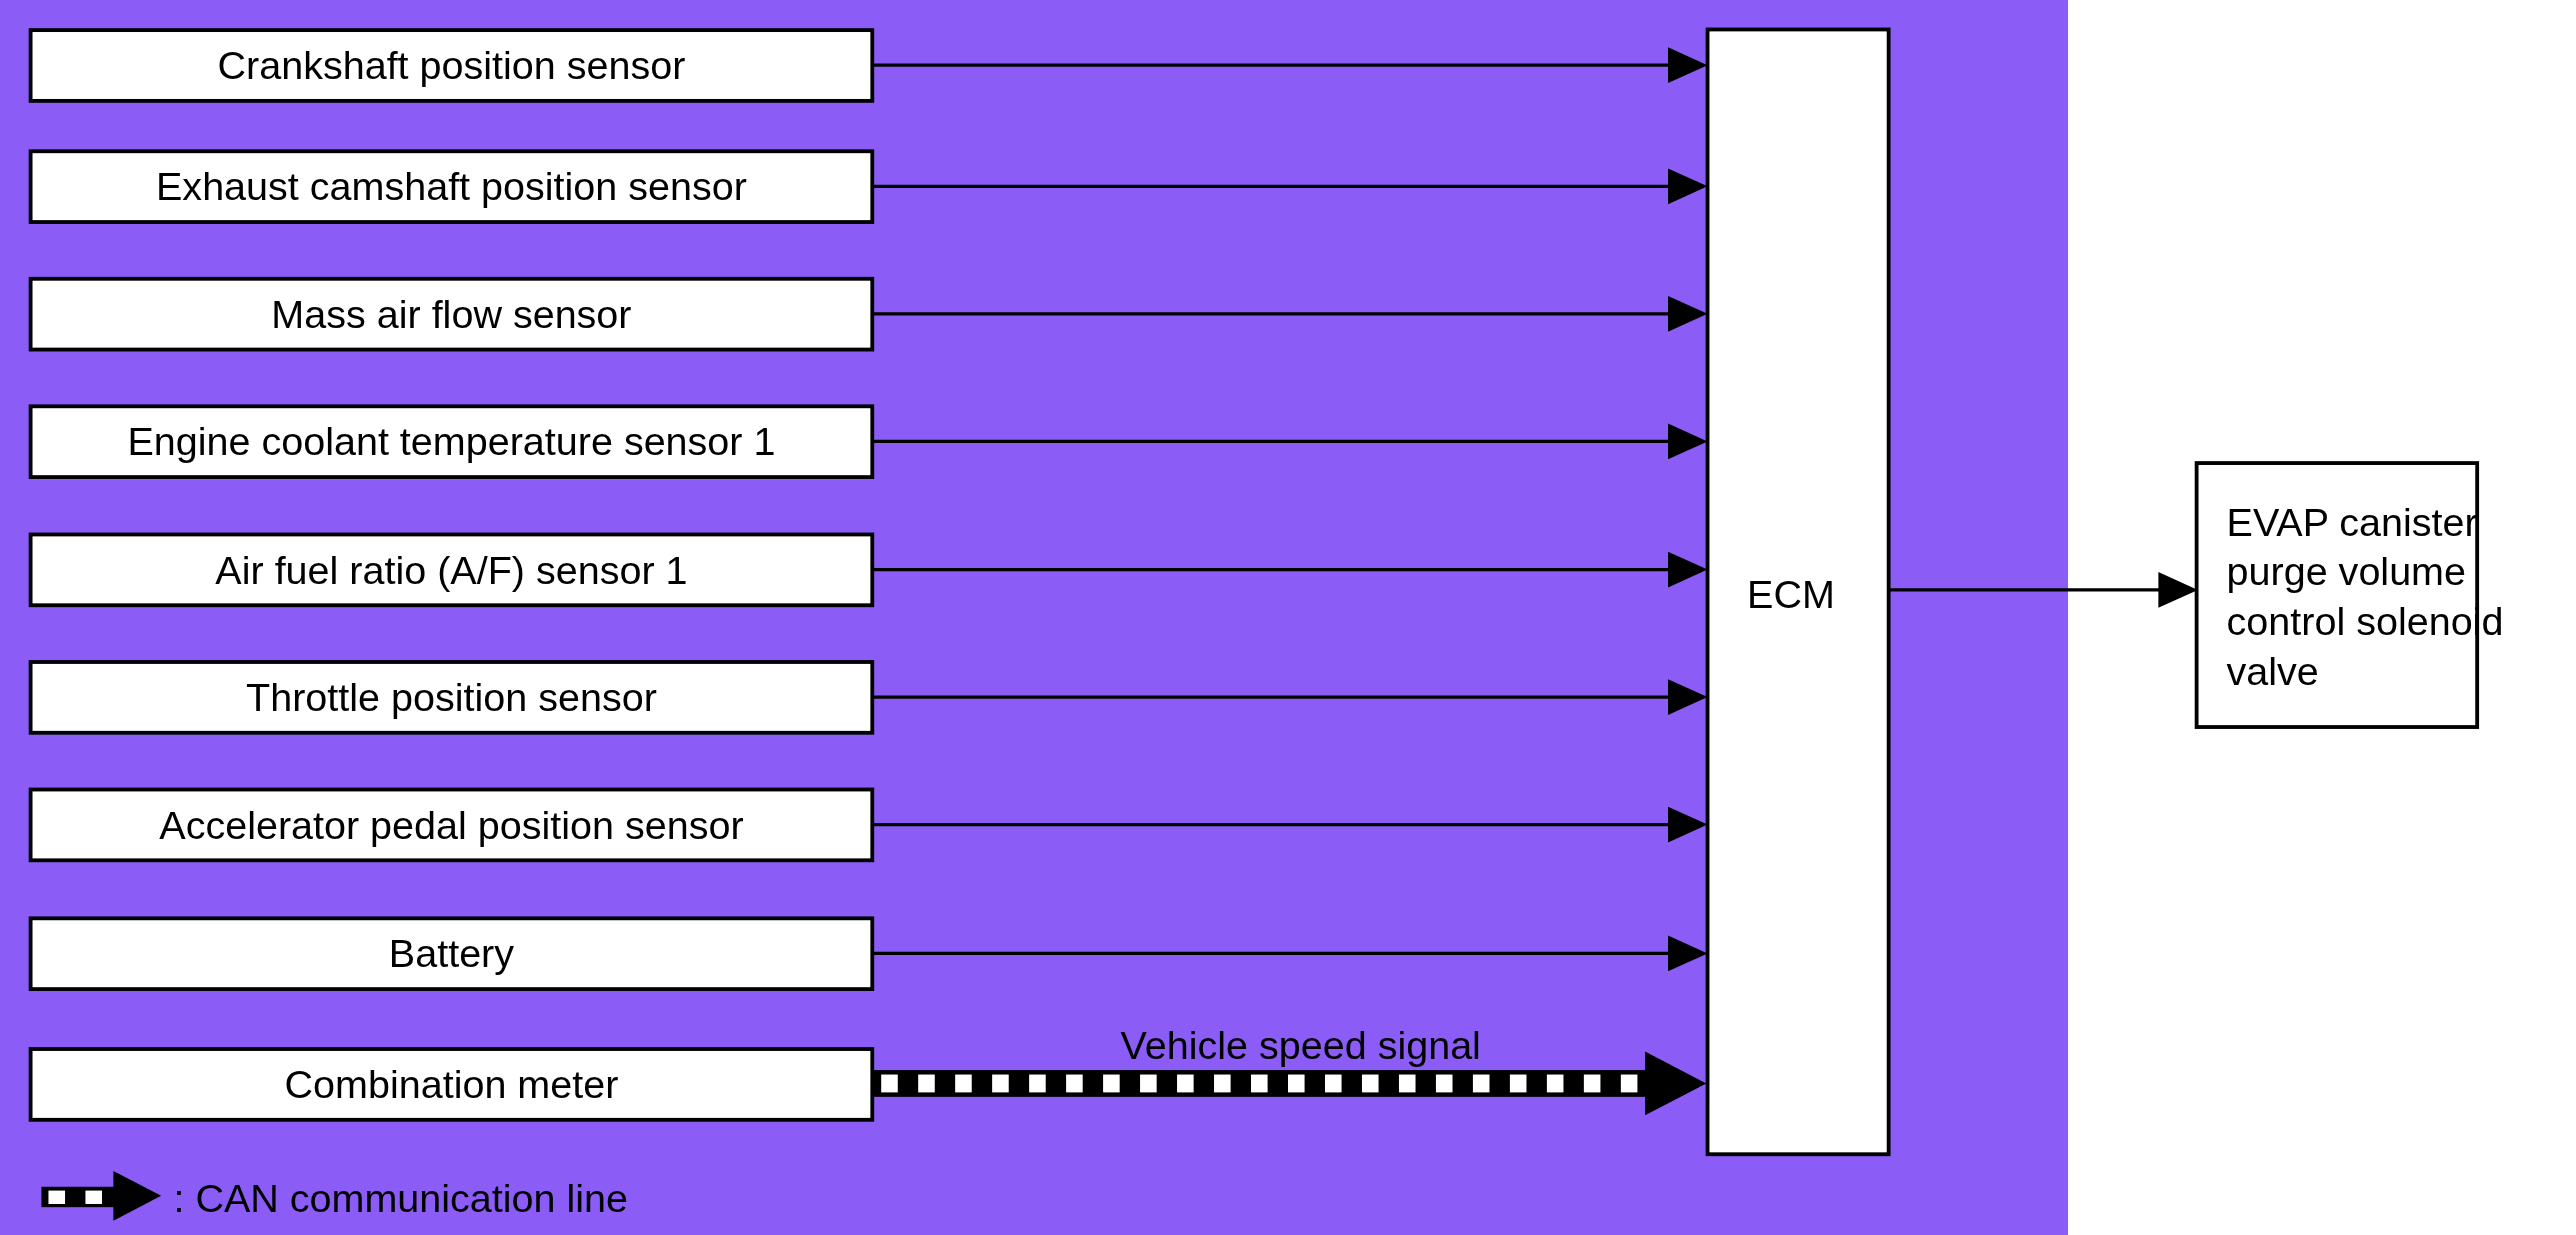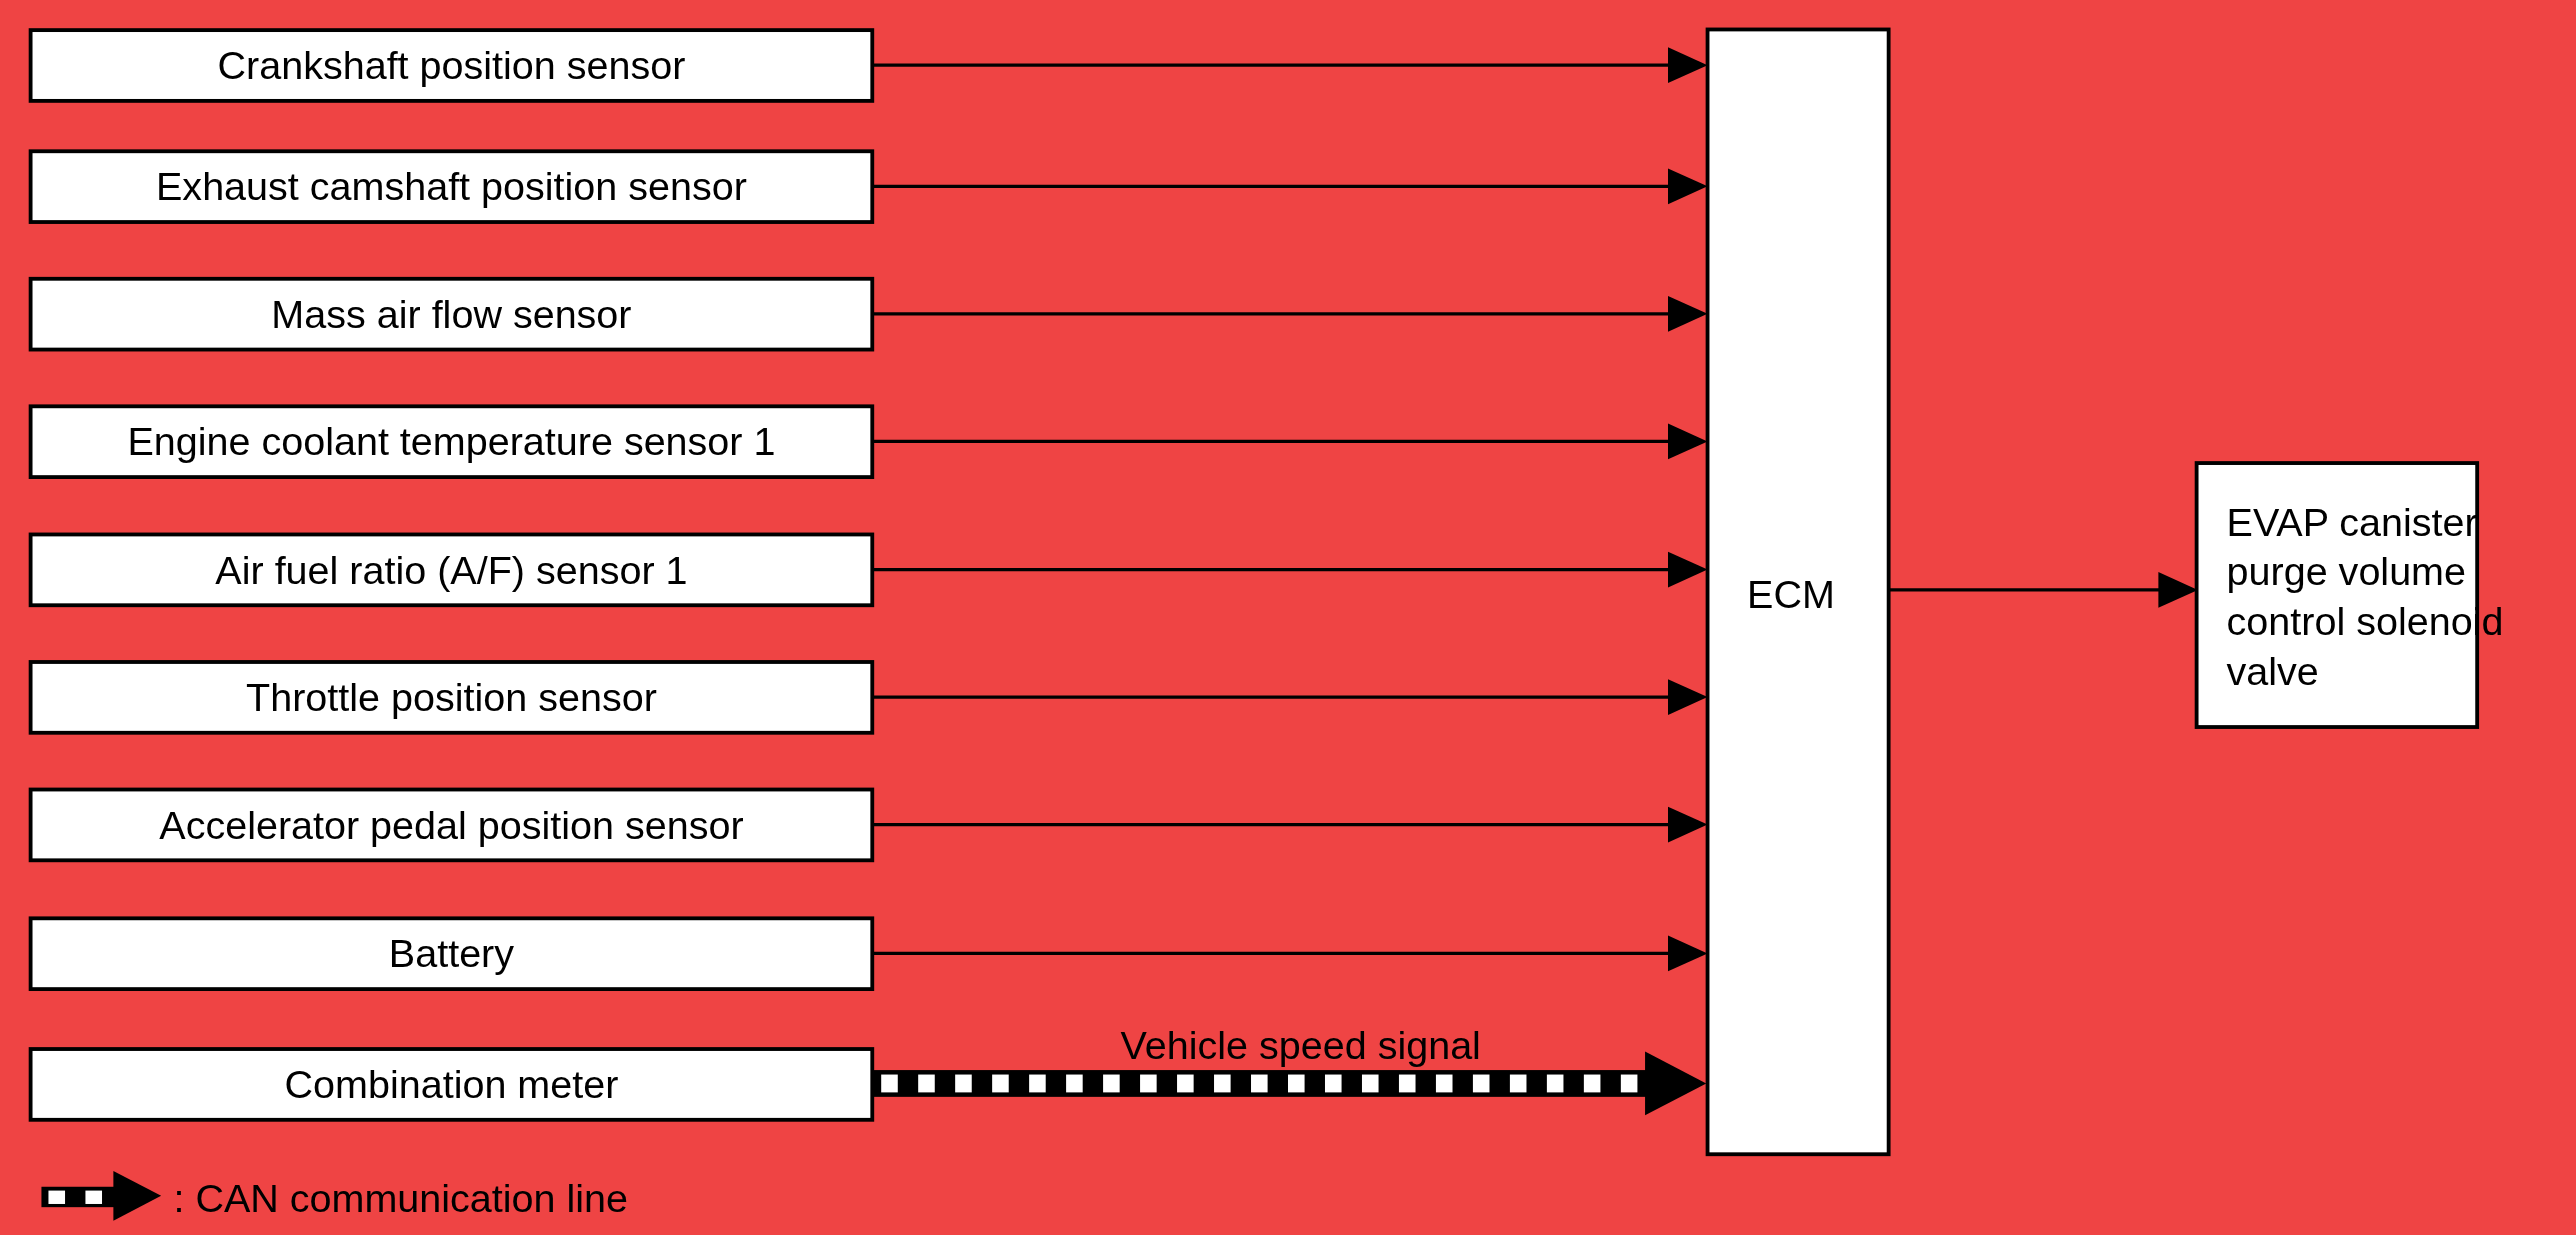--- a/index.html
+++ b/index.html
@@ -8,23 +8,23 @@
     background: #ffffff;
   }
   body {
     width: 2576px;
     height: 1236px;
     font-family: "Liberation Sans", sans-serif;
     overflow: hidden;
   }
   #diagram-root {
     position: relative;
-    width: 2576px;
+    width: 2068px;
     height: 1236px;
-    background: #ef4444;
+    background: #8b5cf6;
   }
   svg.diagram {
     display: block;
     width: 2576px;
     height: 1236px;
   }
   .box-rect {
     fill: #ffffff;
     stroke: #000000;
     stroke-width: 6;

